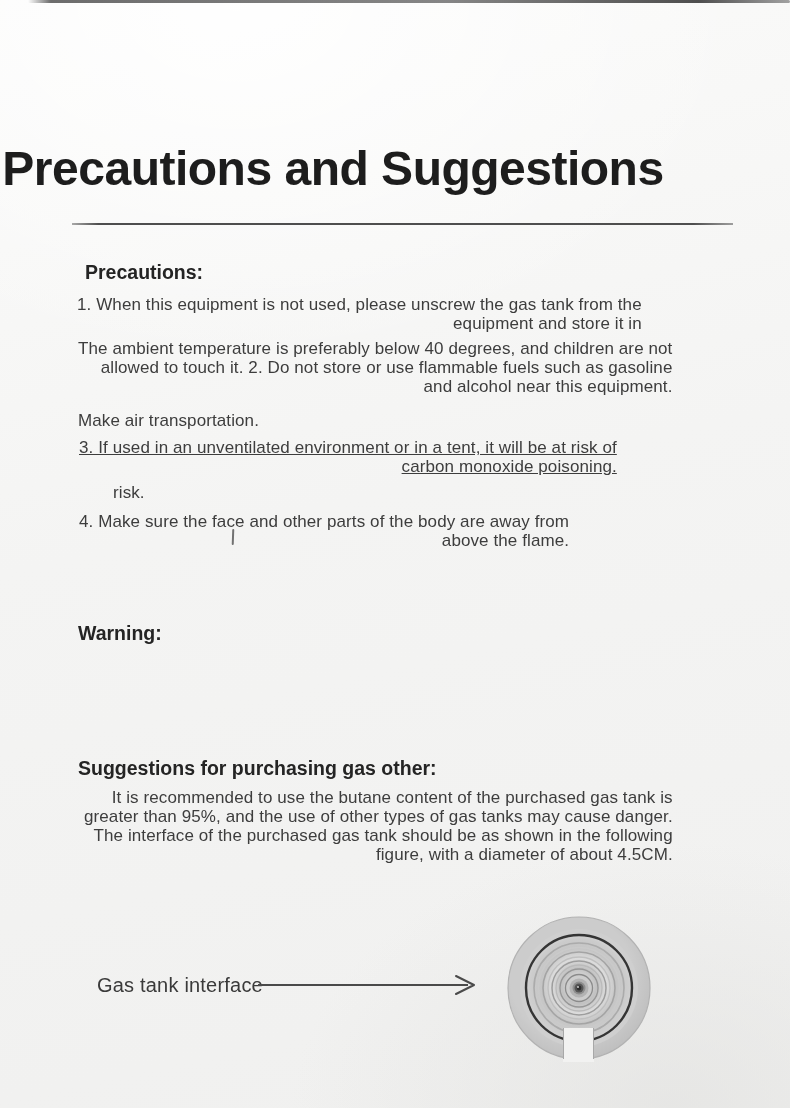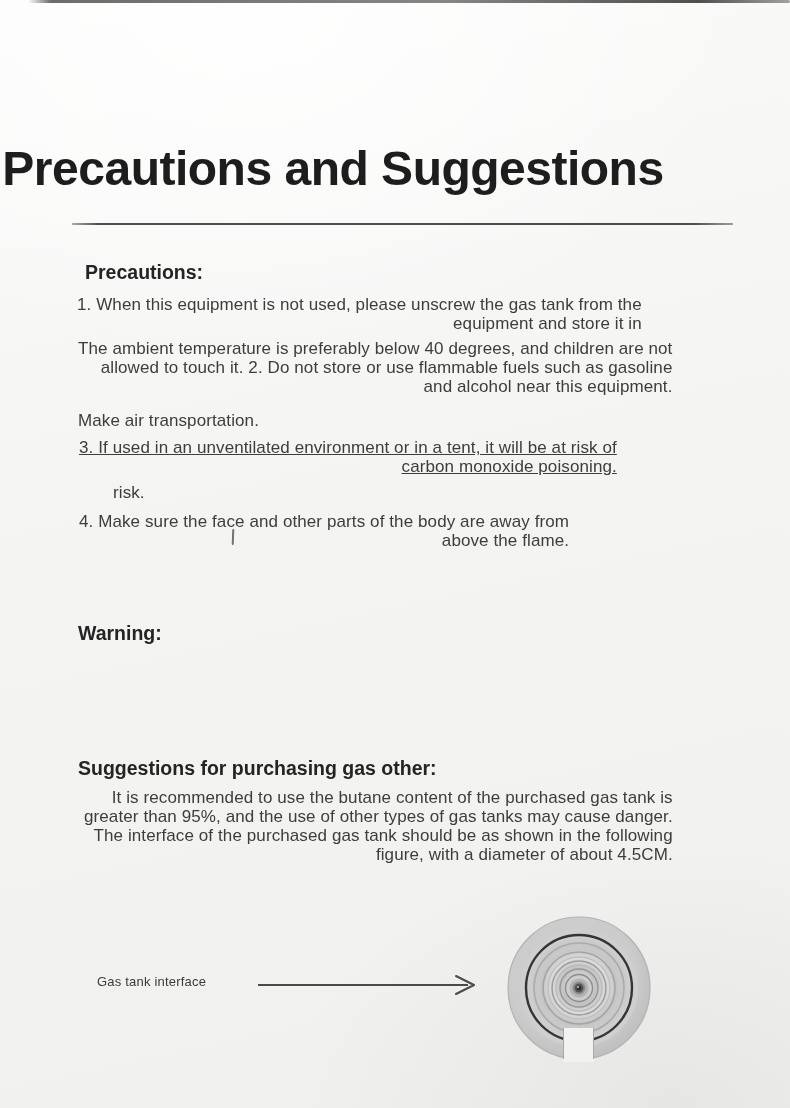--- a/index.html
+++ b/index.html
@@ -47,21 +47,21 @@
     white-space: pre-line;
     text-align: right;
   }
   .stray-mark {
     position: absolute; left: 232px; top: 529px;
     width: 2px; height: 16px; background: #5a5a5a;
     transform: rotate(2deg); border-radius: 1px; opacity: 0.85;
   }
   .figure-label {
     position: absolute; top: 974px; left: 97px;
-    font-size: 13px; color: #3a3a3a; letter-spacing: 0.2px;
+    font-size: 20px; color: #3a3a3a; letter-spacing: 0.2px;
   }
   .arrow-wrap { position: absolute; left: 254px; top: 972px; }
   .gas-image-wrap { position: absolute; left: 506px; top: 916px; }
 </style>
 </head>
 <body>
 
 <div class="page">
 
   <div class="top-strip"></div>

